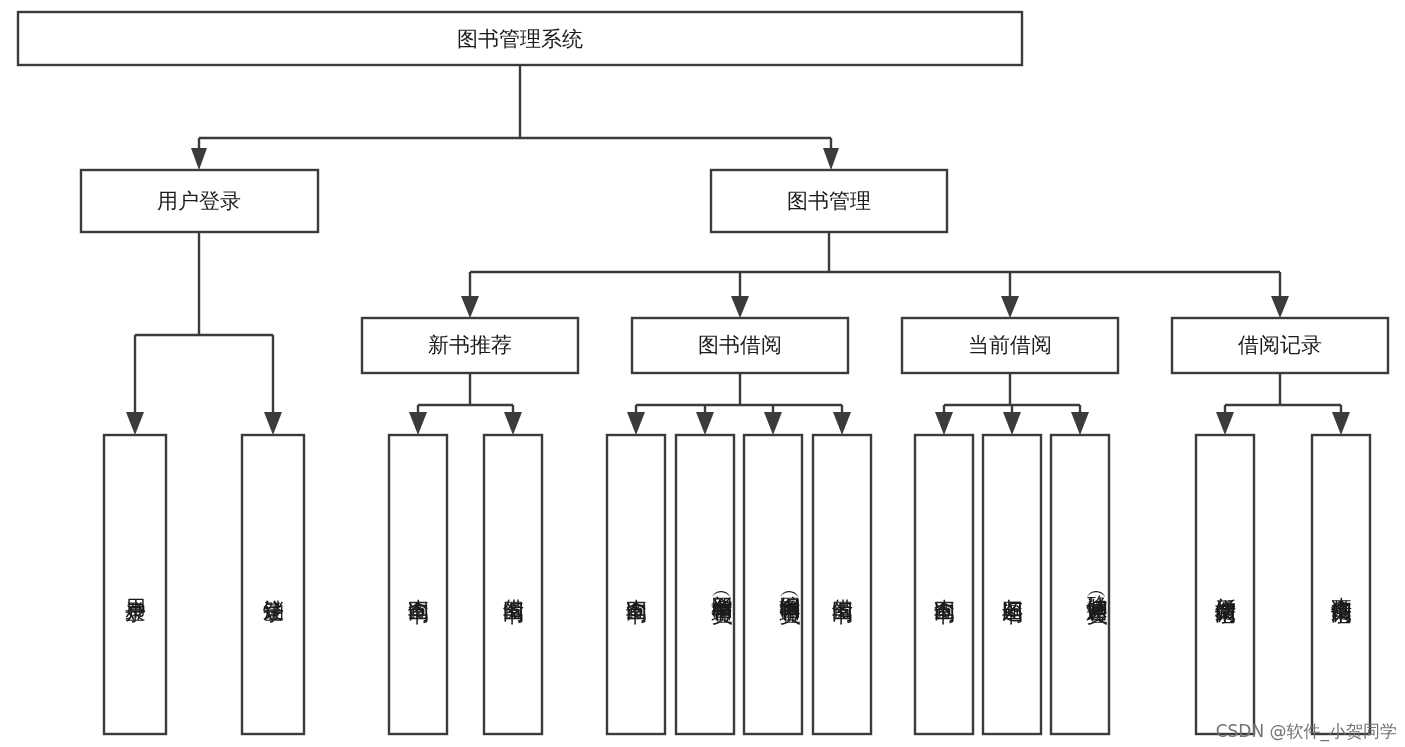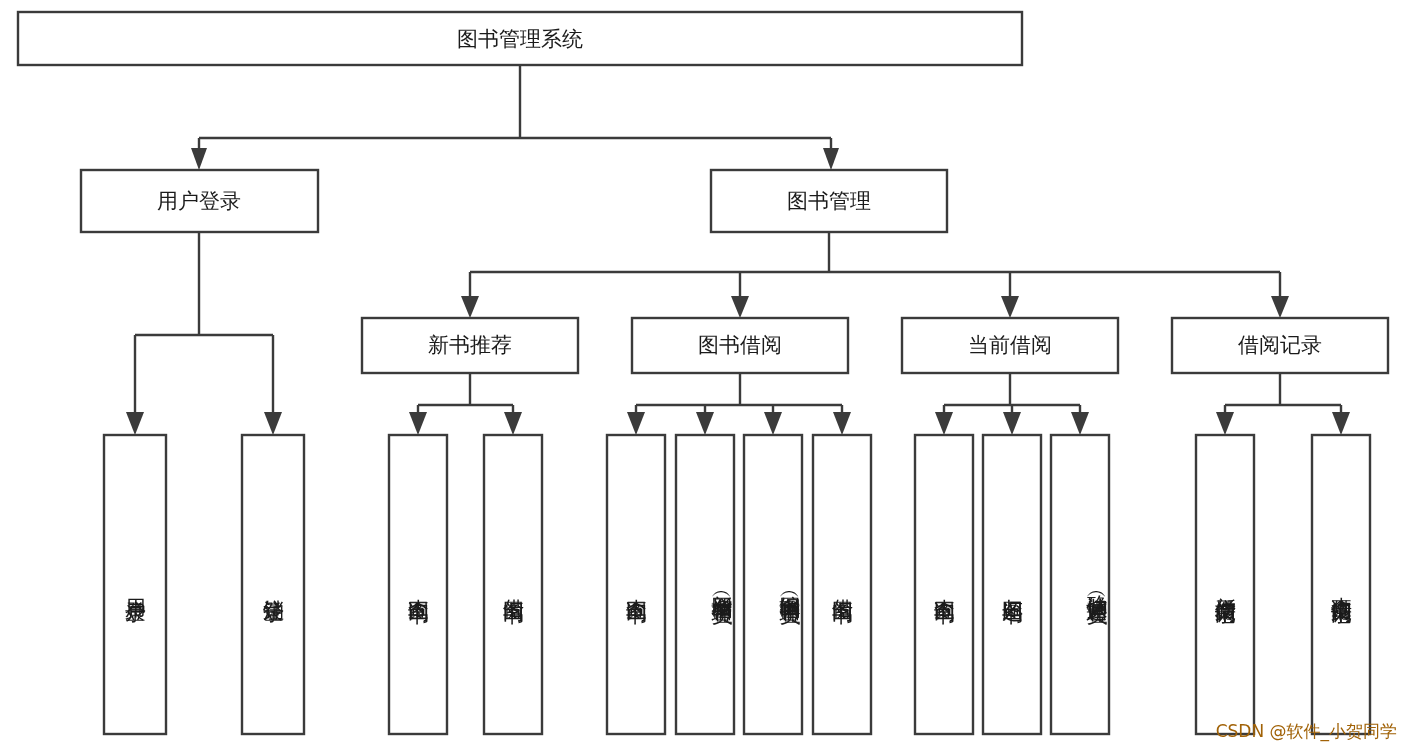--- a/index.html
+++ b/index.html
@@ -60,21 +60,21 @@
     white-space: nowrap;
     text-align: center;
     pointer-events: none;
   }
   .watermark {
     position: absolute;
     right: 8px;
     bottom: 4px;
     font-family: "DejaVu Sans", "Liberation Sans", sans-serif;
     font-size: 17px;
-    color: #a16207;
+    color: #737373;
     white-space: nowrap;
   }
 </style>
 </head>
 <body>
 
 <div id="diagram-root">
 
   <svg id="tree-svg" viewBox="0 0 1405 747">
 

